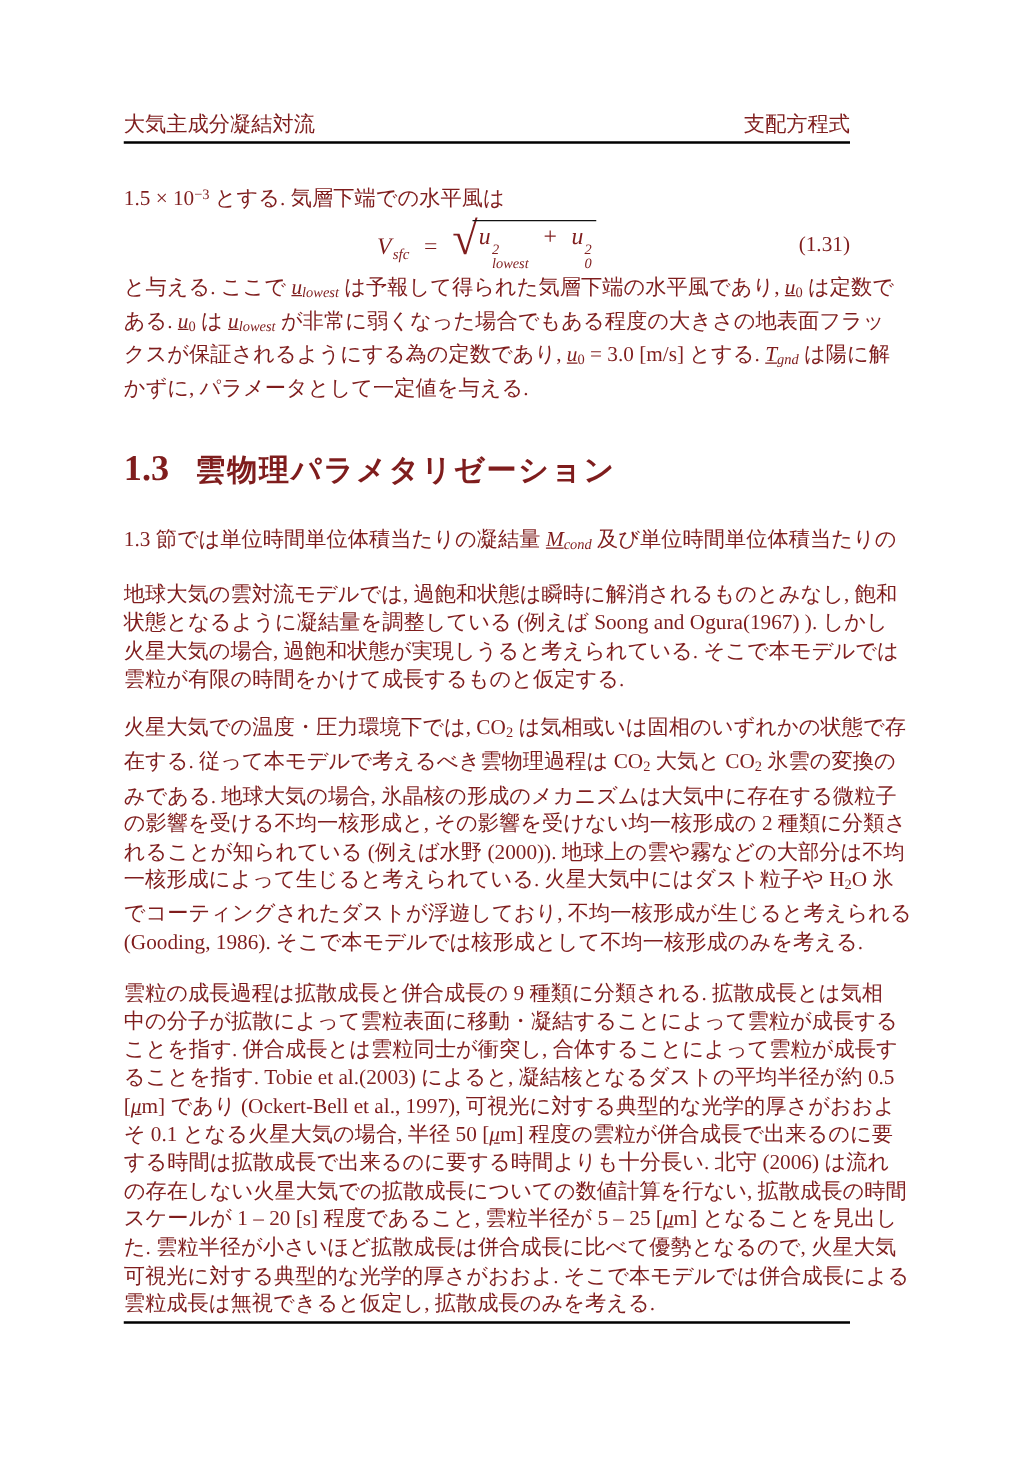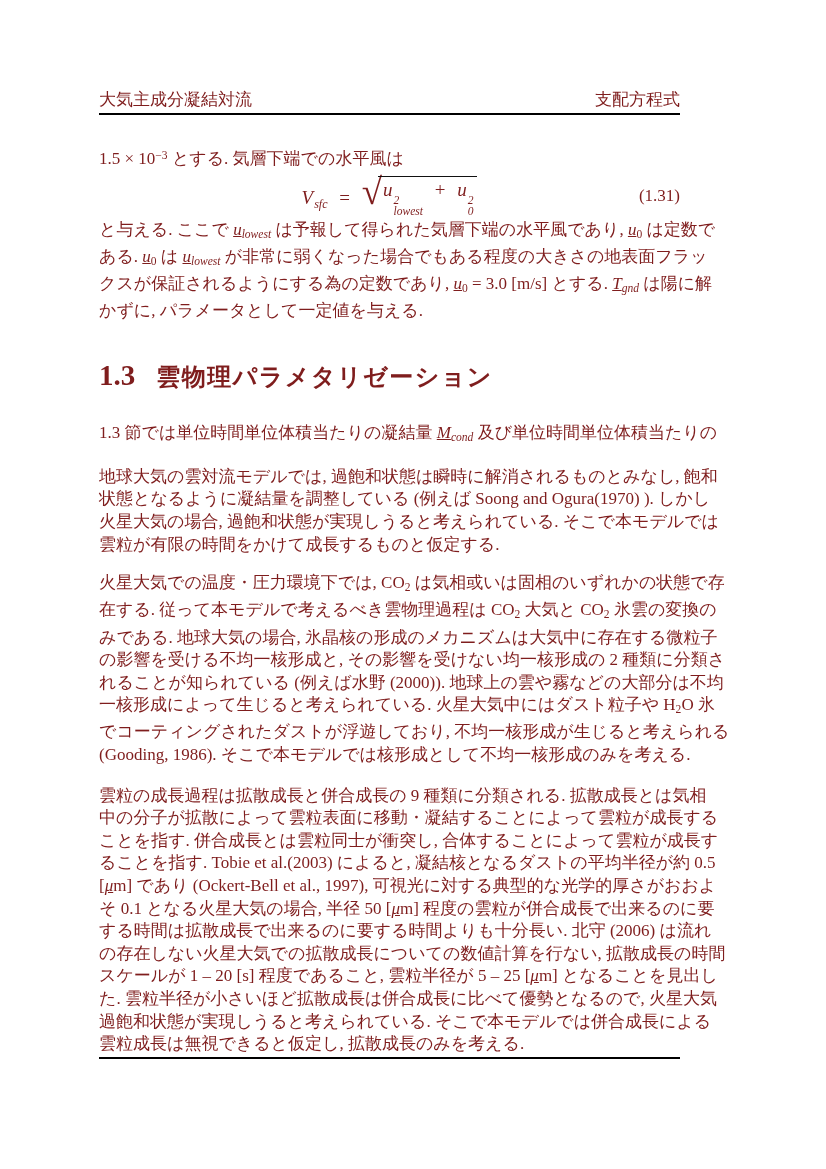--- a/index.html
+++ b/index.html
@@ -118,21 +118,21 @@
       <span class="sec-num">1.3</span>
       <span class="sec-title">雲物理パラメタリゼーション</span>
     </div>
 
     <div class="para p-overview">
         <div class="ln">1.3 節では単位時間単位体積当たりの凝結量 <i>M<sub>cond</sub></i> 及び単位時間単位体積当たりの</div>
       </div>
 
     <div class="para p-earth">
         <div class="ln">地球大気の雲対流モデルでは, 過飽和状態は瞬時に解消されるものとみなし, 飽和</div>
-        <div class="ln">状態となるように凝結量を調整している (例えば Soong and Ogura(1970) ). しかし</div>
+        <div class="ln">状態となるように凝結量を調整している (例えば Soong and Ogura(1967) ). しかし</div>
         <div class="ln">火星大気の場合, 過飽和状態が実現しうると考えられている. そこで本モデルでは</div>
         <div class="ln last">雲粒が有限の時間をかけて成長するものと仮定する.</div>
       </div>
 
     <div class="para p-mars">
         <div class="ln">火星大気での温度・圧力環境下では, CO<sub>2</sub> は気相或いは固相のいずれかの状態で存</div>
         <div class="ln">在する. 従って本モデルで考えるべき雲物理過程は CO<sub>2</sub> 大気と CO<sub>2</sub> 氷雲の変換の</div>
         <div class="ln">みである. 地球大気の場合, 氷晶核の形成のメカニズムは大気中に存在する微粒子</div>
         <div class="ln">の影響を受ける不均一核形成と, その影響を受けない均一核形成の 2 種類に分類さ</div>
         <div class="ln">れることが知られている (例えば水野 (2000)). 地球上の雲や霧などの大部分は不均</div>
@@ -145,21 +145,21 @@
         <div class="ln">雲粒の成長過程は拡散成長と併合成長の 9 種類に分類される. 拡散成長とは気相</div>
         <div class="ln">中の分子が拡散によって雲粒表面に移動・凝結することによって雲粒が成長する</div>
         <div class="ln">ことを指す. 併合成長とは雲粒同士が衝突し, 合体することによって雲粒が成長す</div>
         <div class="ln">ることを指す. Tobie et al.(2003) によると, 凝結核となるダストの平均半径が約 0.5</div>
         <div class="ln">[<i>μ</i>m] であり (Ockert-Bell et al., 1997), 可視光に対する典型的な光学的厚さがおおよ</div>
         <div class="ln">そ 0.1 となる火星大気の場合, 半径 50 [<i>μ</i>m] 程度の雲粒が併合成長で出来るのに要</div>
         <div class="ln">する時間は拡散成長で出来るのに要する時間よりも十分長い. 北守 (2006) は流れ</div>
         <div class="ln">の存在しない火星大気での拡散成長についての数値計算を行ない, 拡散成長の時間</div>
         <div class="ln">スケールが 1 – 20 [s] 程度であること, 雲粒半径が 5 – 25 [<i>μ</i>m] となることを見出し</div>
         <div class="ln">た. 雲粒半径が小さいほど拡散成長は併合成長に比べて優勢となるので, 火星大気</div>
-        <div class="ln">過飽和状態が実現しうると考えられている. そこで本モデルでは併合成長による</div>
+        <div class="ln">可視光に対する典型的な光学的厚さがおおよ. そこで本モデルでは併合成長による</div>
         <div class="ln last">雲粒成長は無視できると仮定し, 拡散成長のみを考える.</div>
       </div>
 
   </div>
 
   <div class="rule bottom"></div>
 
 </div>
 
 </body></html>

